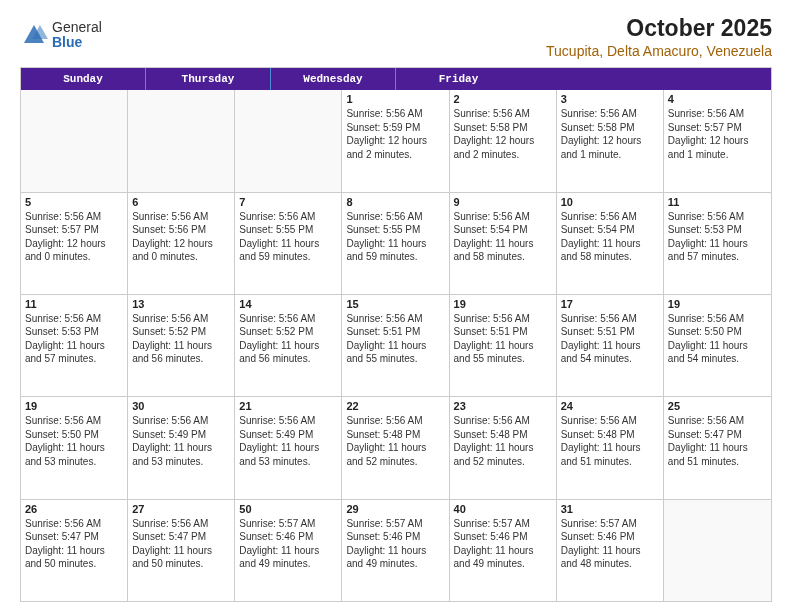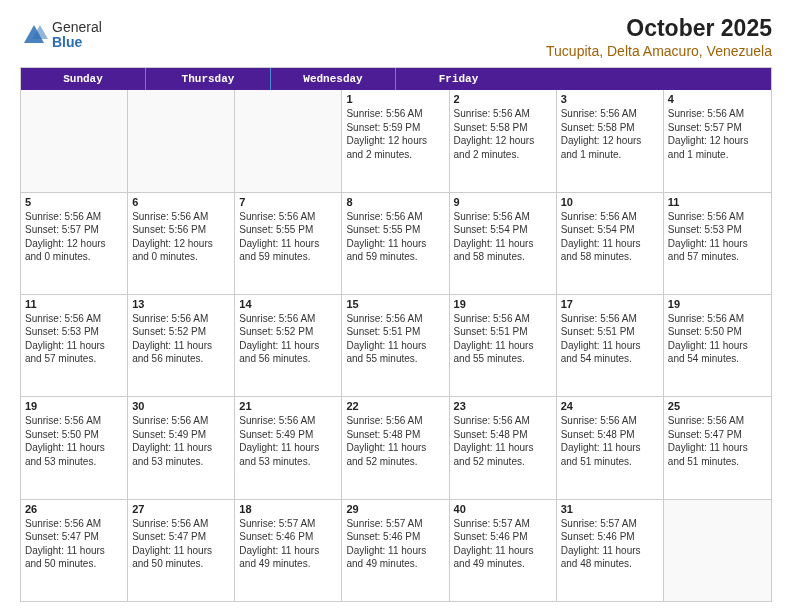--- a/index.html
+++ b/index.html
@@ -315,21 +315,21 @@
 Sunset: 5:47 PM
 Daylight: 11 hours and 50 minutes.</div>
           </div>
           <div class="cal-cell">
             <div class="day-num">27</div>
             <div class="cell-text" style="white-space: pre-line;">Sunrise: 5:56 AM
 Sunset: 5:47 PM
 Daylight: 11 hours and 50 minutes.</div>
           </div>
           <div class="cal-cell">
-            <div class="day-num">18</div>
+            <div class="day-num">50</div>
             <div class="cell-text" style="white-space: pre-line;">Sunrise: 5:57 AM
 Sunset: 5:46 PM
 Daylight: 11 hours and 49 minutes.</div>
           </div>
           <div class="cal-cell">
             <div class="day-num">29</div>
             <div class="cell-text" style="white-space: pre-line;">Sunrise: 5:57 AM
 Sunset: 5:46 PM
 Daylight: 11 hours and 49 minutes.</div>
           </div>

